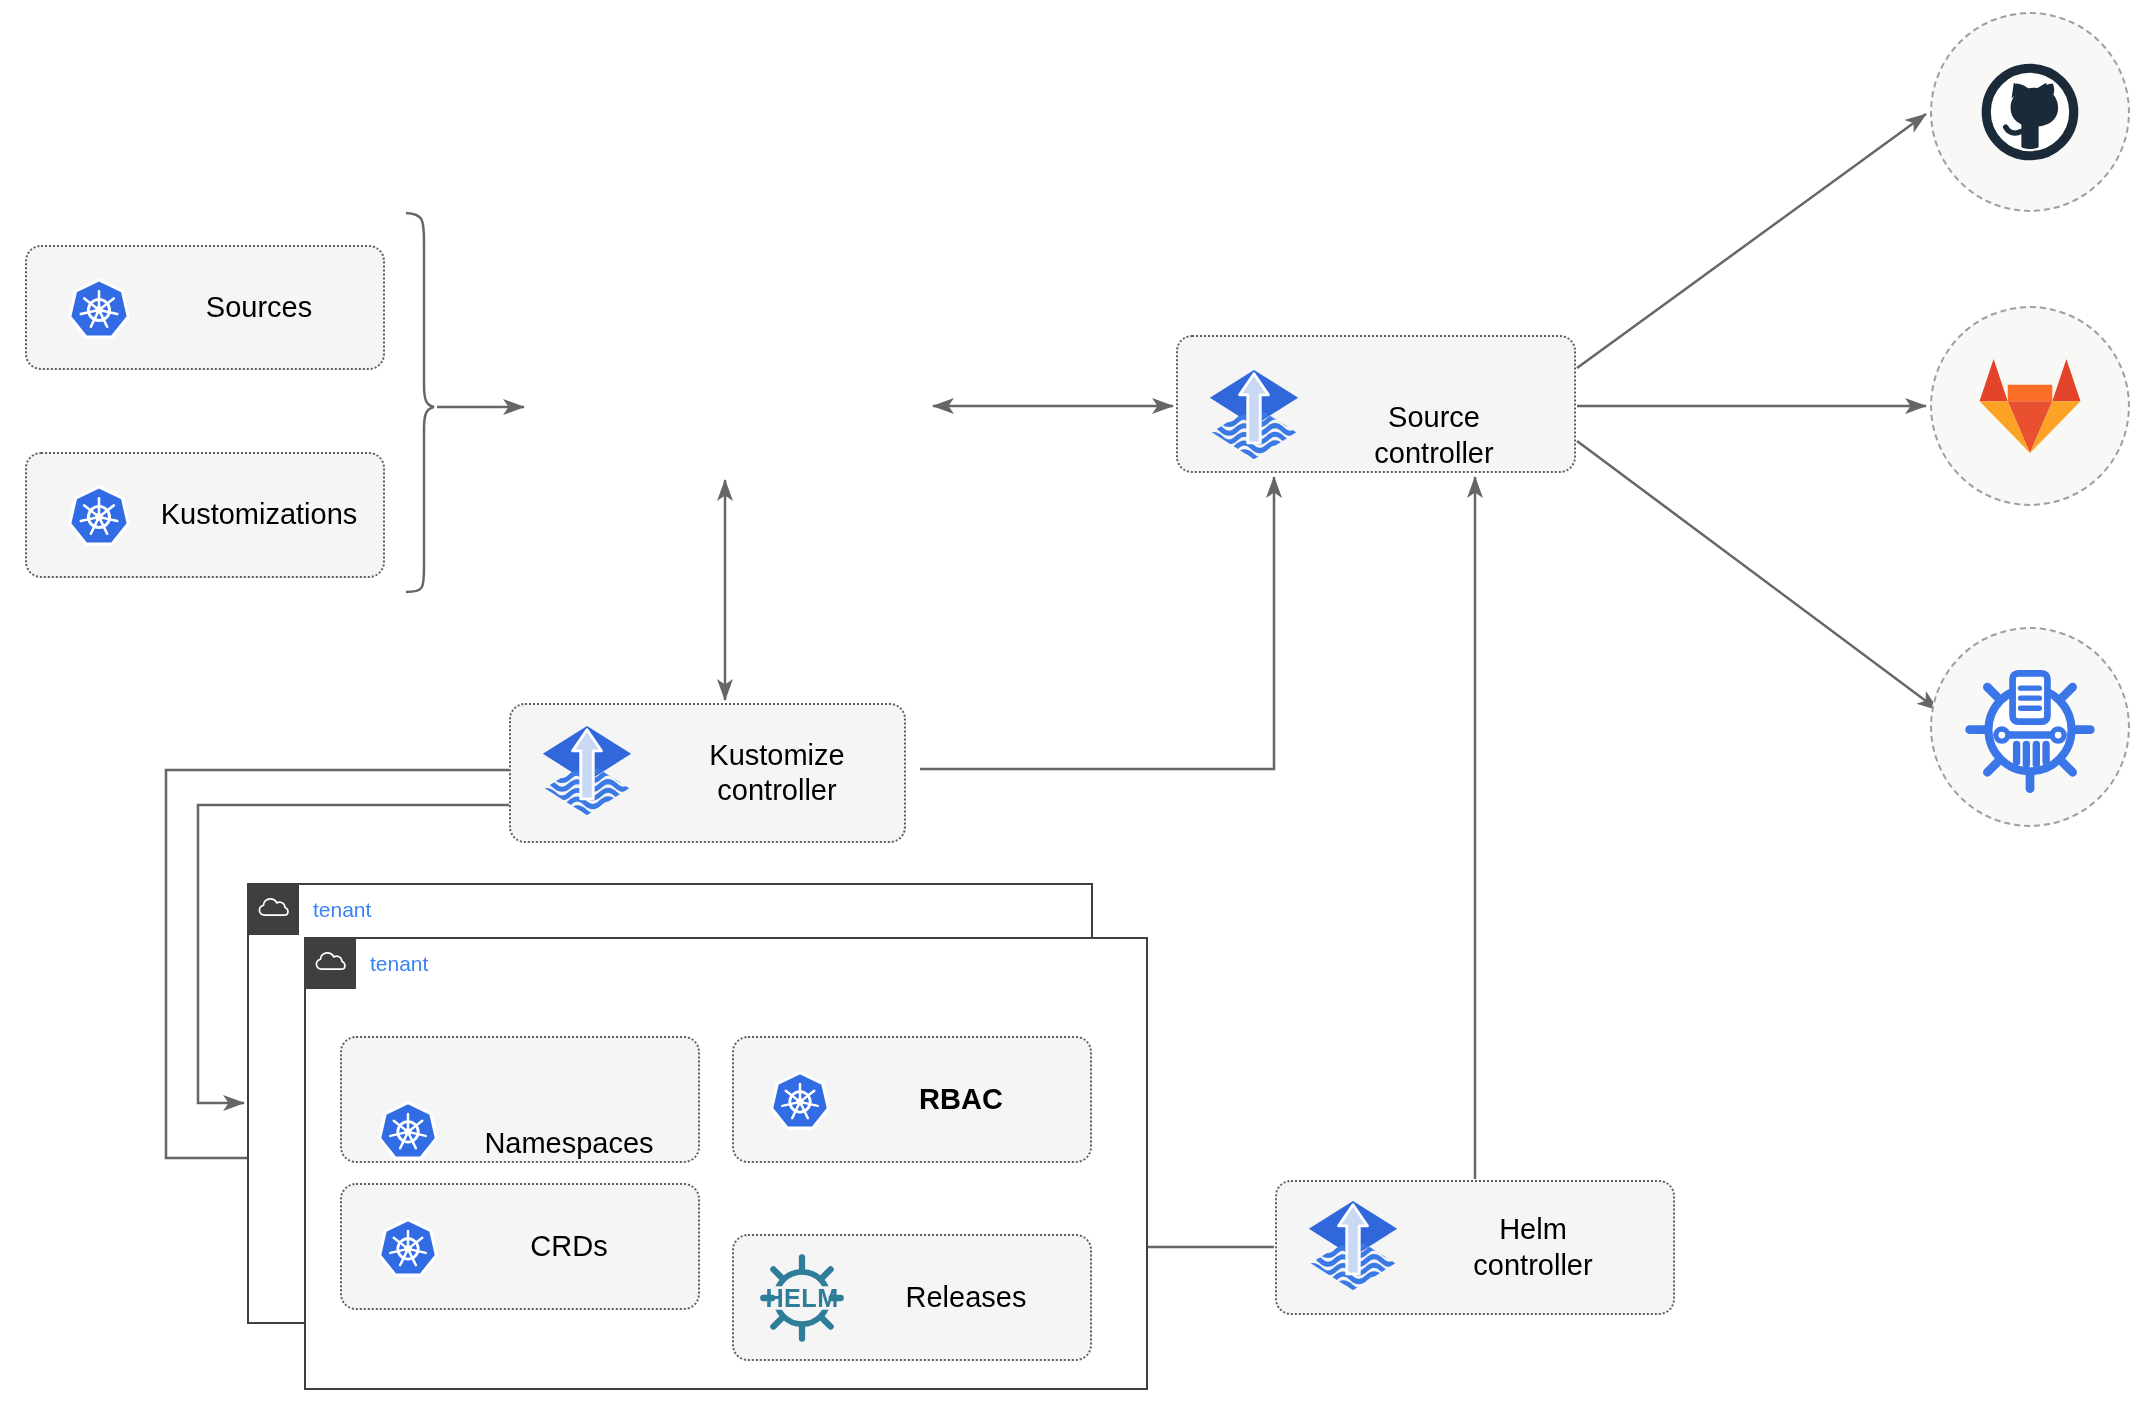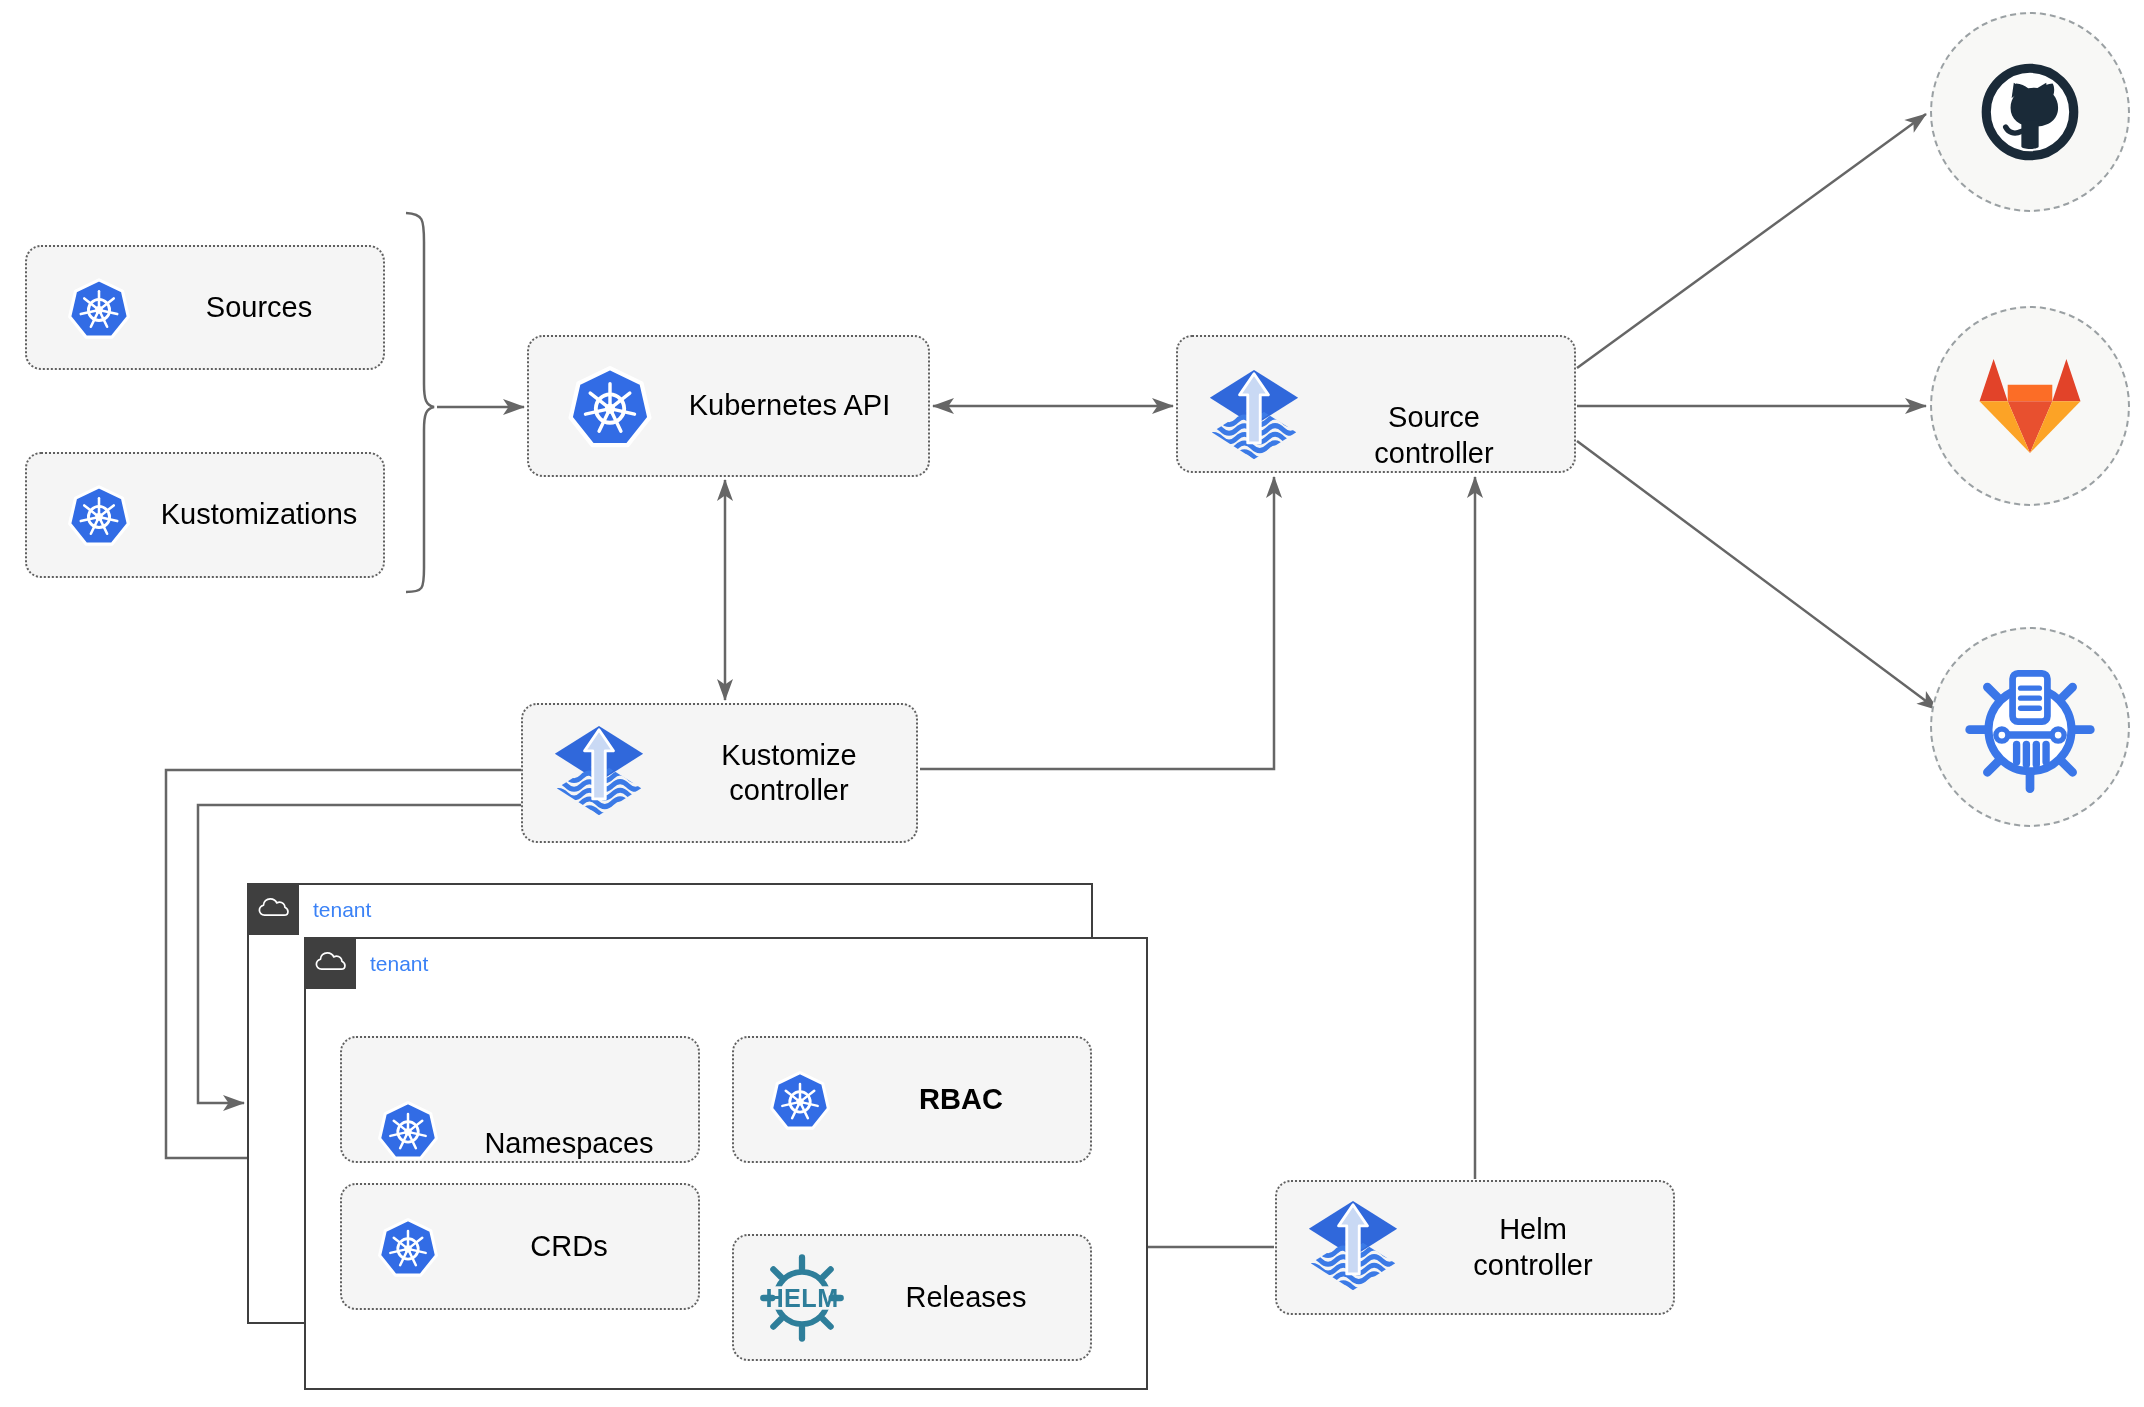--- a/index.html
+++ b/index.html
@@ -16,21 +16,21 @@
   .node .iconzone{display:flex;align-items:center;justify-content:center;flex:0 0 auto;}
   .node .label{
     flex:1 1 auto;text-align:center;font-size:29px;color:#000;
     white-space:pre-line;line-height:1.22;padding-right:14px;
   }
   
   #box-sources{left:25px;top:245px;width:360px;height:125px;}
   #box-kustomizations{left:25px;top:452px;width:360px;height:126px;}
   #box-k8s-api{left:527px;top:335px;width:403px;height:142px;}
   #box-source-ctrl{left:1176px;top:335px;width:400px;height:138px;align-items:flex-end;}
-  #box-kustomize-ctrl{left:521px;top:703px;width:397px;height:140px;gap:23px;}
+  #box-kustomize-ctrl{left:509px;top:703px;width:397px;height:140px;gap:23px;}
   #box-helm-ctrl{left:1275px;top:1180px;width:400px;height:135px;}
   #box-sources .iconzone,#box-kustomizations .iconzone{width:100px;padding-left:22px;}
   #box-k8s-api .iconzone{width:110px;padding-left:26px;}
   #box-source-ctrl .iconzone,#box-kustomize-ctrl .iconzone,#box-helm-ctrl .iconzone{width:108px;padding-left:22px;}
   
   .tenant{
     position:absolute;background:#ffffff;border:2.5px solid #3f3f3f;box-sizing:border-box;
   }
   #tenant-back{left:247px;top:883px;width:846px;height:441px;z-index:2;}
   #tenant-front{left:304px;top:937px;width:844px;height:453px;z-index:3;}
@@ -205,28 +205,20 @@
 
   <div class="node" id="box-kustomizations">
     <span class="iconzone">
       <svg width="64" height="64" viewBox="0 0 100 100">
           <use href="#sym-k8s"></use>
         </svg>
     </span>
     <span class="label">Kustomizations</span>
   </div>
 
-  <div class="node" id="box-k8s-api">
-    <span class="iconzone">
-      <svg width="86" height="86" viewBox="0 0 100 100">
-          <use href="#sym-k8s"></use>
-        </svg>
-    </span>
-    <span class="label">Kubernetes API</span>
-  </div>
 
   <div class="node" id="box-source-ctrl">
     <span class="iconzone">
       <svg width="96" height="108" viewBox="0 0 100 100">
           <use href="#sym-flux"></use>
         </svg>
     </span>
     <span class="label">Source
 controller</span>
   </div>

